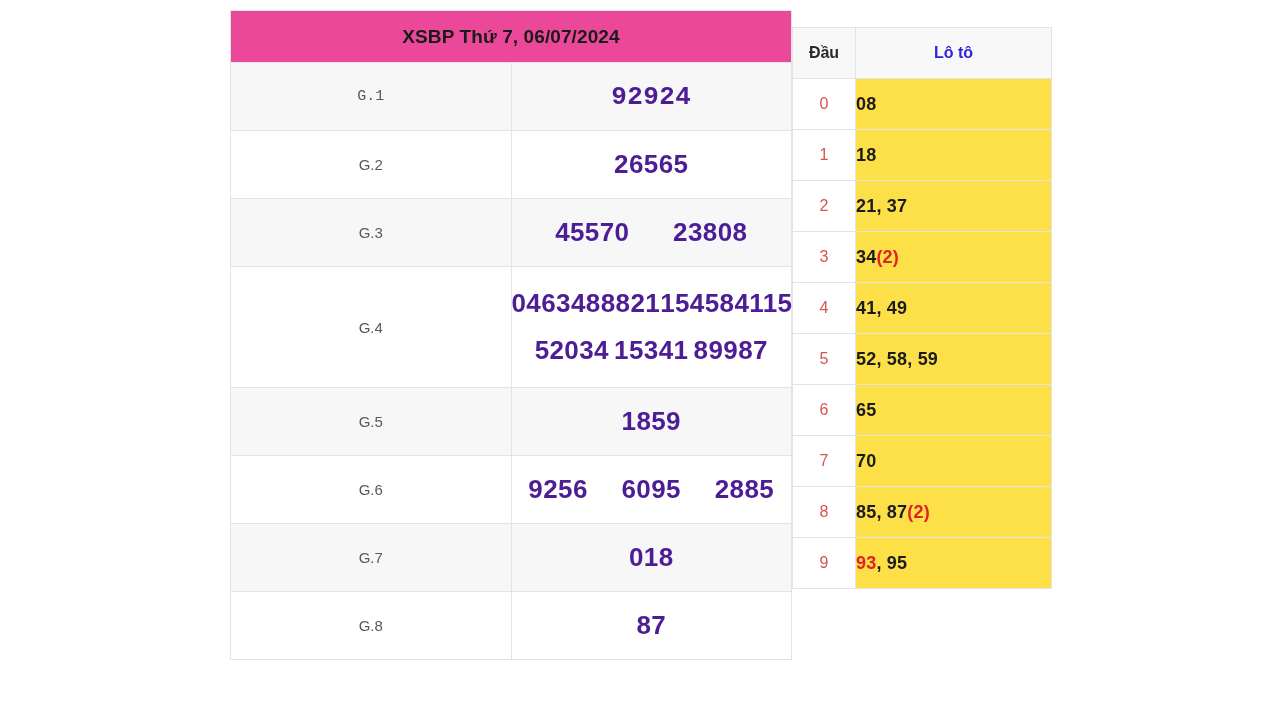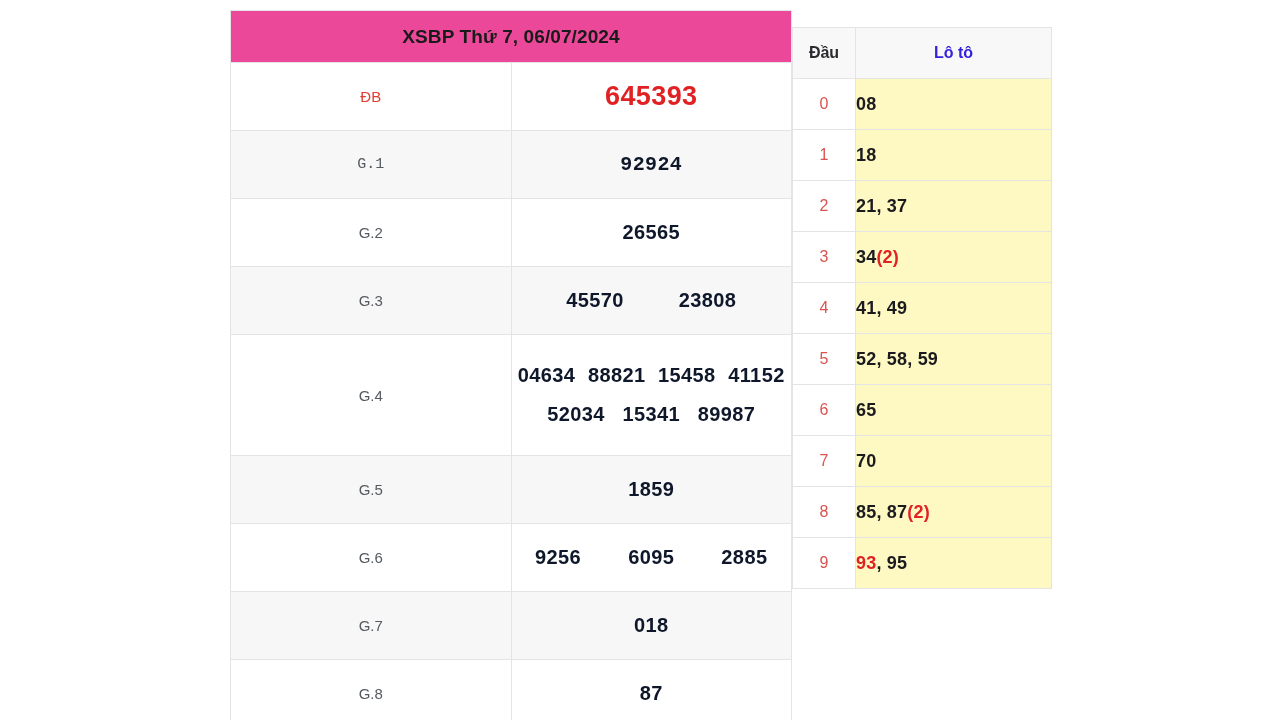--- a/index.html
+++ b/index.html
@@ -51,23 +51,23 @@
     font-size: 15px;
     color: #555a60;
     font-weight: normal;
   }
   .lbl-db {
     color: #e23b30;
     font-size: 15px;
   }
   .num-cell {
     text-align: center;
-    font-size: 20px;
-    font-weight: bold;
-    color: #0f172a;
+    font-size: 26px;
+    font-weight: bold;
+    color: #4c1d95;
     letter-spacing: .4px;
   }
   .num-cell.db {
     color: #e02225;
     font-size: 27px;
   }
   .row-alt { background: #f7f7f8; }
   .row-plain { background: #ffffff; }
 
   .numline {
@@ -129,46 +129,38 @@
     font-size: 16px;
     color: #d9534f;
     background: #ffffff;
   }
   .loto-cell {
     text-align: left;
     padding-left: 19px;
     font-size: 18px;
     font-weight: bold;
     color: #1b1b1f;
-    background: #fef9c3;
+    background: #fde047;
     letter-spacing: .2px;
   }
   .loto-cell .dup { color: #e02225; }
   .loto-cell .hot { color: #e02225; }
 </style>
 </head>
 <body>
 
 <div id="root">
 
   <table class="prize-table">
     <tbody>
       <tr>
         <td colspan="2" class="prize-title">XSBP Thứ 7, 06/07/2024</td>
       </tr>
     </tbody>
     <tbody id="prize-rows">
-        <tr class="row-plain h-db">
-          <td class="lbl-col lbl-db">ĐB</td>
-          <td class="num-cell db">
-            <div class="numline">
-              <span>645393</span>
-            </div>
-          </td>
-        </tr>
         <tr class="row-alt h-g1">
           <td class="lbl-col">G.1</td>
           <td class="num-cell">
             <div class="numline">
               <span>92924</span>
             </div>
           </td>
         </tr>
         <tr class="row-plain h-g2">
           <td class="lbl-col">G.2</td>

